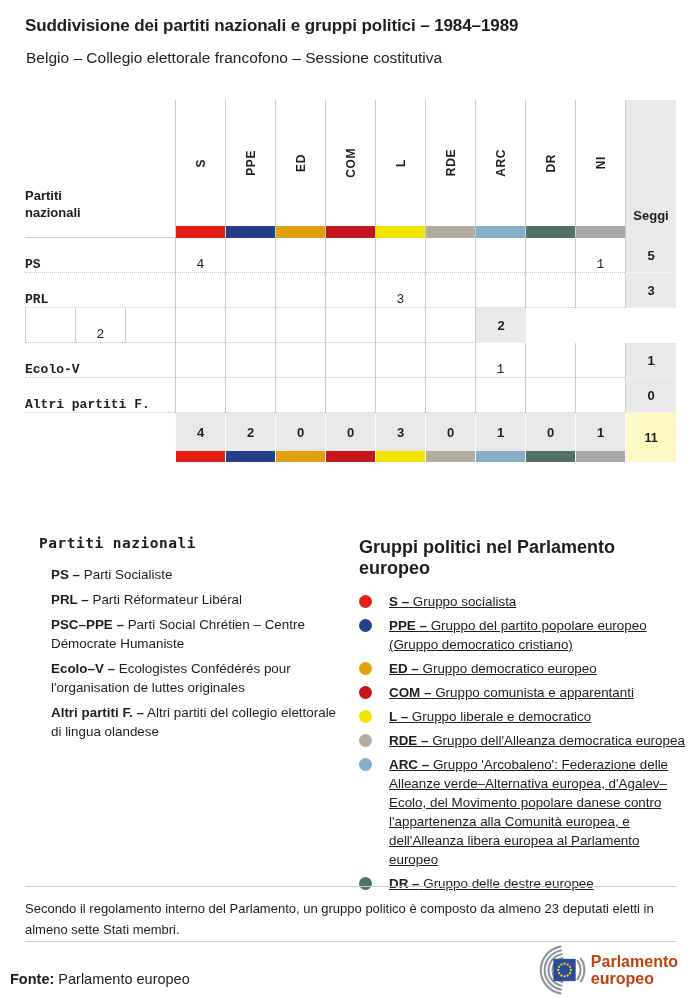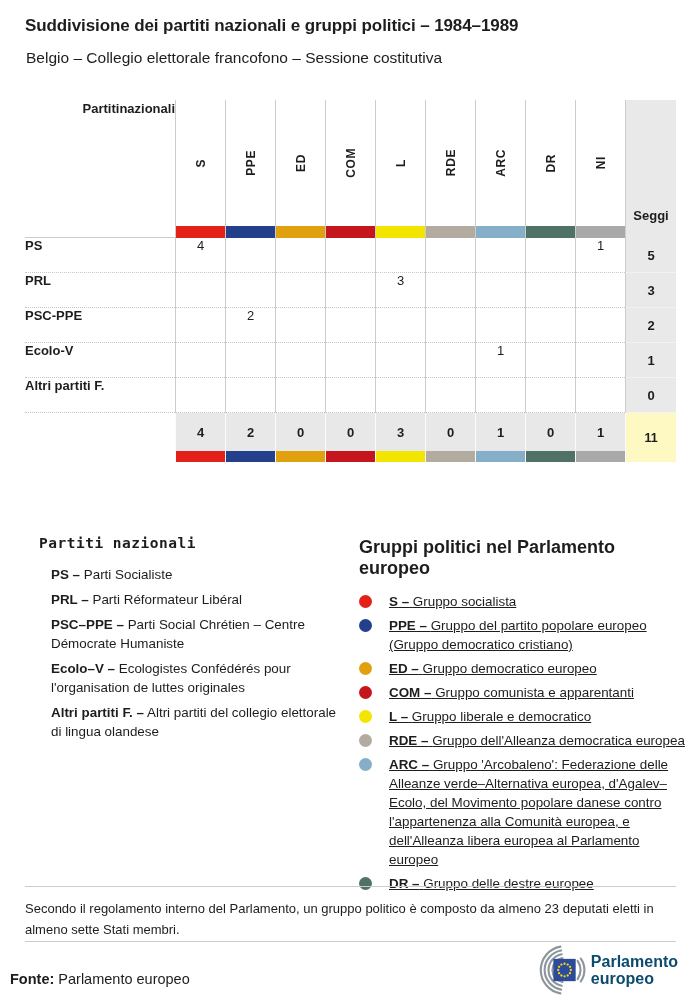--- a/index.html
+++ b/index.html
@@ -9,32 +9,32 @@
     -webkit-font-smoothing:antialiased;
   }
   .abs{position:absolute;}
   #title{left:25px;top:16px;width:660px;font-size:17px;font-weight:bold;letter-spacing:-.1px;}
   #subtitle{left:26px;top:49px;width:660px;font-size:15.5px;}
 
   
   #table{left:25px;top:100px;width:651px;}
   .flexrow{display:flex;}
   .header-row{height:138px;}
-  .h-label-cell{width:150px;box-sizing:border-box;display:flex;flex-direction:row;justify-content:flex-end;
+  .h-label-cell{width:150px;box-sizing:border-box;display:flex;flex-direction:column;justify-content:flex-end;
     padding-bottom:16px;border-bottom:1px solid #ccc;font-weight:bold;font-size:13px;line-height:17px;}
   .h-group-cell{width:50px;box-sizing:border-box;border-left:1px solid #ccc;display:flex;flex-direction:column;}
   .vwrap{flex:1;display:flex;align-items:center;justify-content:center;}
   .vlabel{writing-mode:vertical-rl;transform:rotate(180deg);font-weight:bold;font-size:12px;letter-spacing:.6px;}
   .hbar{height:12px;width:100%;}
   .h-seat-cell{width:51px;box-sizing:border-box;border-left:1px solid #ccc;background:#e9e9e9;
     display:flex;flex-direction:column;justify-content:flex-end;align-items:center;
     padding-bottom:15px;font-weight:bold;font-size:13px;}
 
   .trow{height:35px;display:flex;}
-  .cell{box-sizing:border-box;border-bottom:1px dotted #c7c7c7;display:flex;align-items:flex-start;font-size:13px;}
+  .cell{box-sizing:border-box;border-bottom:1px dotted #c7c7c7;display:flex;align-items:flex-end;font-size:13px;font-family:Liberation Mono, monospace;}
   .label-cell{width:150px;font-weight:bold;}
   .val-cell{width:50px;border-left:1px solid #ccc;justify-content:center;}
   .seat-cell{width:51px;box-sizing:border-box;border-left:1px solid #ccc;border-bottom:1px solid #f2f2f2;
     background:#e9e9e9;display:flex;align-items:center;justify-content:center;font-size:13px;font-weight:bold;}
 
   .total-row{height:49px;display:flex;}
   .t-spacer{width:150px;}
   .t-cell{width:50px;box-sizing:border-box;border-left:1px solid #fbfbfb;background:#e8e8e8;display:flex;flex-direction:column;}
   .t-num{flex:1;display:flex;align-items:center;justify-content:center;font-size:13px;font-weight:bold;}
   .t-bar{height:11px;width:100%;}
@@ -54,21 +54,21 @@
   .lg-text{font-size:13.4px;line-height:19px;}
 
   
   .rule{left:25px;width:651px;height:1px;background:#ccc;}
   #rule1{top:886px;}
   #rule2{top:941px;}
   #note{left:25px;top:898px;width:651px;font-size:13px;line-height:21px;}
   #fonte{left:10px;top:971px;font-size:14.5px;}
   #fonte b{font-weight:bold;}
   #logo{left:518px;top:944px;width:160px;display:flex;align-items:center;}
-  #logo-text{font-size:16px;font-weight:bold;line-height:16.5px;color:#0c4a6e;margin-left:5px;}
+  #logo-text{font-size:16px;font-weight:bold;line-height:16.5px;color:#c2410c;margin-left:5px;}
 </style>
 </head>
 <body>
 
 <div id="title" class="abs">Suddivisione dei partiti nazionali e gruppi politici – 1984–1989</div>
 <div id="subtitle" class="abs">Belgio – Collegio elettorale francofono – Sessione costitutiva</div>
 
 <div id="table" class="abs">
   <div class="flexrow header-row">
     <div class="h-label-cell">
@@ -183,23 +183,20 @@
           <span></span>
         </div>
         <div class="cell val-cell">
           <span></span>
         </div>
         <div class="cell val-cell">
           <span></span>
         </div>
         <div class="seat-cell">3</div>
       </div><div class="trow">
-        <div class="cell label-cell">
-          <span>PSC-PPE</span>
-        </div>
         <div class="cell val-cell">
           <span></span>
         </div>
         <div class="cell val-cell">
           <span>2</span>
         </div>
         <div class="cell val-cell">
           <span></span>
         </div>
         <div class="cell val-cell">

